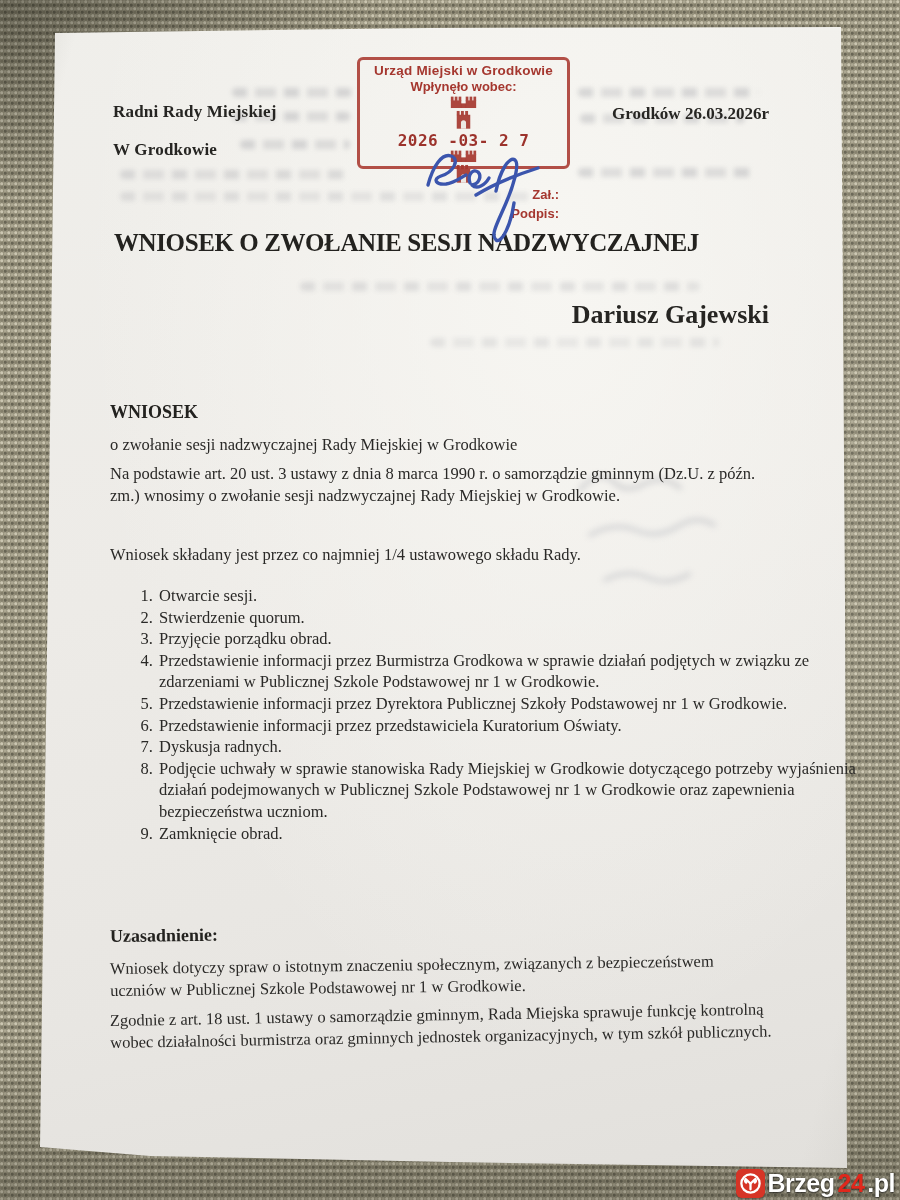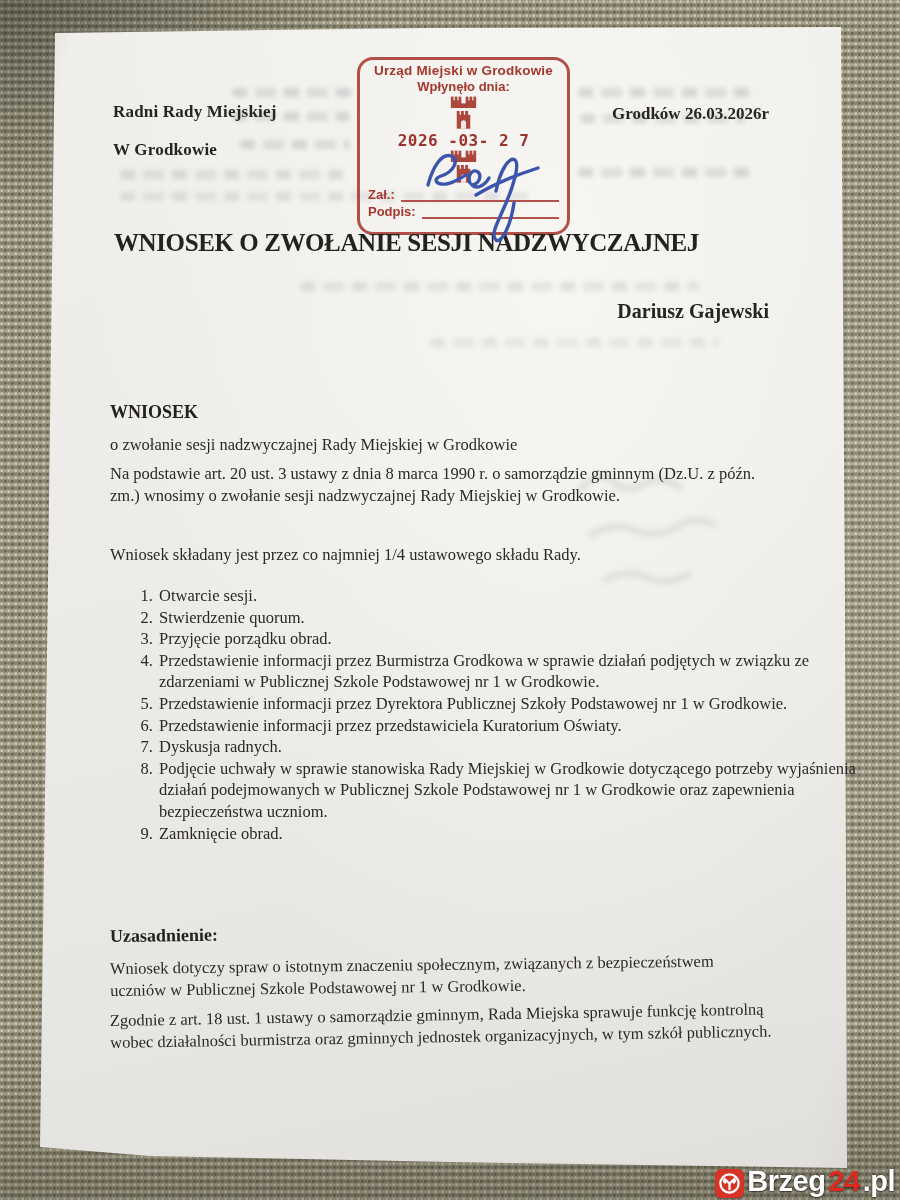--- a/index.html
+++ b/index.html
@@ -36,55 +36,55 @@
   
   .bleed{position:absolute;height:9px;border-radius:5px;filter:blur(2.6px);
     background:repeating-linear-gradient(90deg, rgba(104,106,118,.22) 0 15px, transparent 15px 23px, rgba(104,106,118,.17) 23px 44px, transparent 44px 52px);}
   .ghostwriting{position:absolute;filter:blur(3px);opacity:.33;}
 
   
   .sender{position:absolute;left:113px;font-weight:bold;font-size:17px;letter-spacing:.2px;}
   .place-date{position:absolute;left:612px;top:104px;font-weight:bold;font-size:17px;}
 
   
-  .stamp{position:absolute;left:357px;top:57px;width:213px;height:178px;
-    border:3px solid rgba(168,56,47,.88);border-radius:16px;color:#a5372f;
+  .stamp{position:absolute;left:357px;top:57px;width:213px;height:112px;
+    border:3px solid rgba(168,56,47,.88);border-radius:6px;color:#a5372f;
     font-family:"Liberation Sans", sans-serif;font-weight:bold;box-sizing:border-box;
     padding:3px 8px 0 8px;}
   .stamp .l1{font-size:13.5px;text-align:center;letter-spacing:.2px;}
   .stamp .l2{font-size:13px;text-align:center;margin-top:1px;}
   .stamp .mid{display:flex;align-items:center;justify-content:space-between;margin-top:2px;padding:0 2px;flex-direction:column;}
   .stamp .date{font-family:"DejaVu Sans Mono", monospace;font-size:16px;font-weight:bold;
     color:#9c332c;letter-spacing:.5px;white-space:pre;}
-  .stamp .frow{display:flex;align-items:flex-end;font-size:13px;}
+  .stamp .frow{display:flex;align-items:flex-end;font-size:13px;flex-direction:column;}
   .stamp .frow .ln{flex:1;border-bottom:2px solid rgba(165,55,47,.85);margin-left:6px;height:12px;}
   .stamp .zal{margin-top:2px;}
   .stamp .pod{margin-top:2px;}
   .signature{position:absolute;left:414px;top:133px;width:150px;height:122px;z-index:6;}
 
   
   .doc-title{position:absolute;left:114px;top:229px;font-weight:bold;font-size:25px;
     letter-spacing:-.4px;color:#23221f;}
   .addressee{position:absolute;right:131px;top:296px;text-align:right;}
   .addressee .role{font-weight:bold;font-size:17px;}
-  .addressee .name{font-weight:bold;font-size:20px;margin-top:4px;}
+  .addressee .name{font-weight:bold;font-size:26px;margin-top:4px;}
 
   
   .h-bold{position:absolute;left:110px;font-weight:bold;font-size:18px;color:#23221f;}
   .btext{position:absolute;left:110px;font-size:16.5px;line-height:21.5px;color:#2a2927;}
   ol.agenda{position:absolute;left:110px;top:585px;width:700px;margin:0;padding:0 0 0 47px;
     font-size:16.5px;line-height:21.6px;color:#2a2927;}
   ol.agenda li{margin:0;padding-left:2px;}
 
   .just-block1{transform:rotate(-0.7deg);transform-origin:left center;}
   .just-block2{transform:rotate(-1.0deg);transform-origin:left center;}
 
   
-  .watermark{position:absolute;right:5px;bottom:2px;display:flex;align-items:flex-end;gap:3px;
-    font-family:"Liberation Sans", sans-serif;font-weight:bold;font-size:29px;z-index:9;}
+  .watermark{position:absolute;right:5px;bottom:2px;display:flex;align-items:flex-start;gap:3px;
+    font-family:"Liberation Sans", sans-serif;font-weight:bold;font-size:25px;z-index:9;}
   .wm-icon{width:29px;height:29px;border-radius:6px;background:#d63426;display:flex;
     align-items:center;justify-content:center;box-shadow:0 1px 2px rgba(0,0,0,.4);}
   .wm-text{color:#fff;text-shadow:0 1px 2px rgba(0,0,0,.65), 0 0 2px rgba(0,0,0,.5);letter-spacing:-.5px;}
   .wm-red{color:#e0281c;text-shadow:0 1px 2px rgba(0,0,0,.55);letter-spacing:-.5px;}
 </style>
 </head>
 <body>
 
 <div class="scene">
 
@@ -107,21 +107,21 @@
       <path d="M30,105 q25,-14 48,-4 q20,8 42,-6 q18,-10 34,0" stroke="#9095a2" stroke-width="4" fill="none" stroke-linecap="round"></path>
       <path d="M45,150 q22,-12 44,-2 q20,8 40,-4" stroke="#9095a2" stroke-width="4" fill="none" stroke-linecap="round"></path>
     </svg>
 
     <div class="sender" style="top:102px;">Radni Rady Miejskiej</div>
     <div class="sender" style="top:140px;">W Grodkowie</div>
     <div class="place-date">Grodków 26.03.2026r</div>
 
     <div class="stamp">
       <div class="l1">Urząd Miejski w Grodkowie</div>
-      <div class="l2">Wpłynęło dnia:</div>
+      <div class="l2">Wpłynęło wobec:</div>
       <div class="mid">
         <svg width="27" height="35" viewBox="0 0 32 40">
           <g fill="rgba(165,55,47,.92)">
             <rect x="1" y="0" width="3.2" height="5"></rect>
               <rect x="5.6" y="0" width="3.2" height="5"></rect>
               <rect x="10.2" y="0" width="3.2" height="5"></rect>
             <rect x="1" y="4.5" width="12.4" height="9"></rect>
             <rect x="18.6" y="0" width="3.2" height="5"></rect>
               <rect x="23.2" y="0" width="3.2" height="5"></rect>
               <rect x="27.8" y="0" width="3.2" height="5"></rect>

